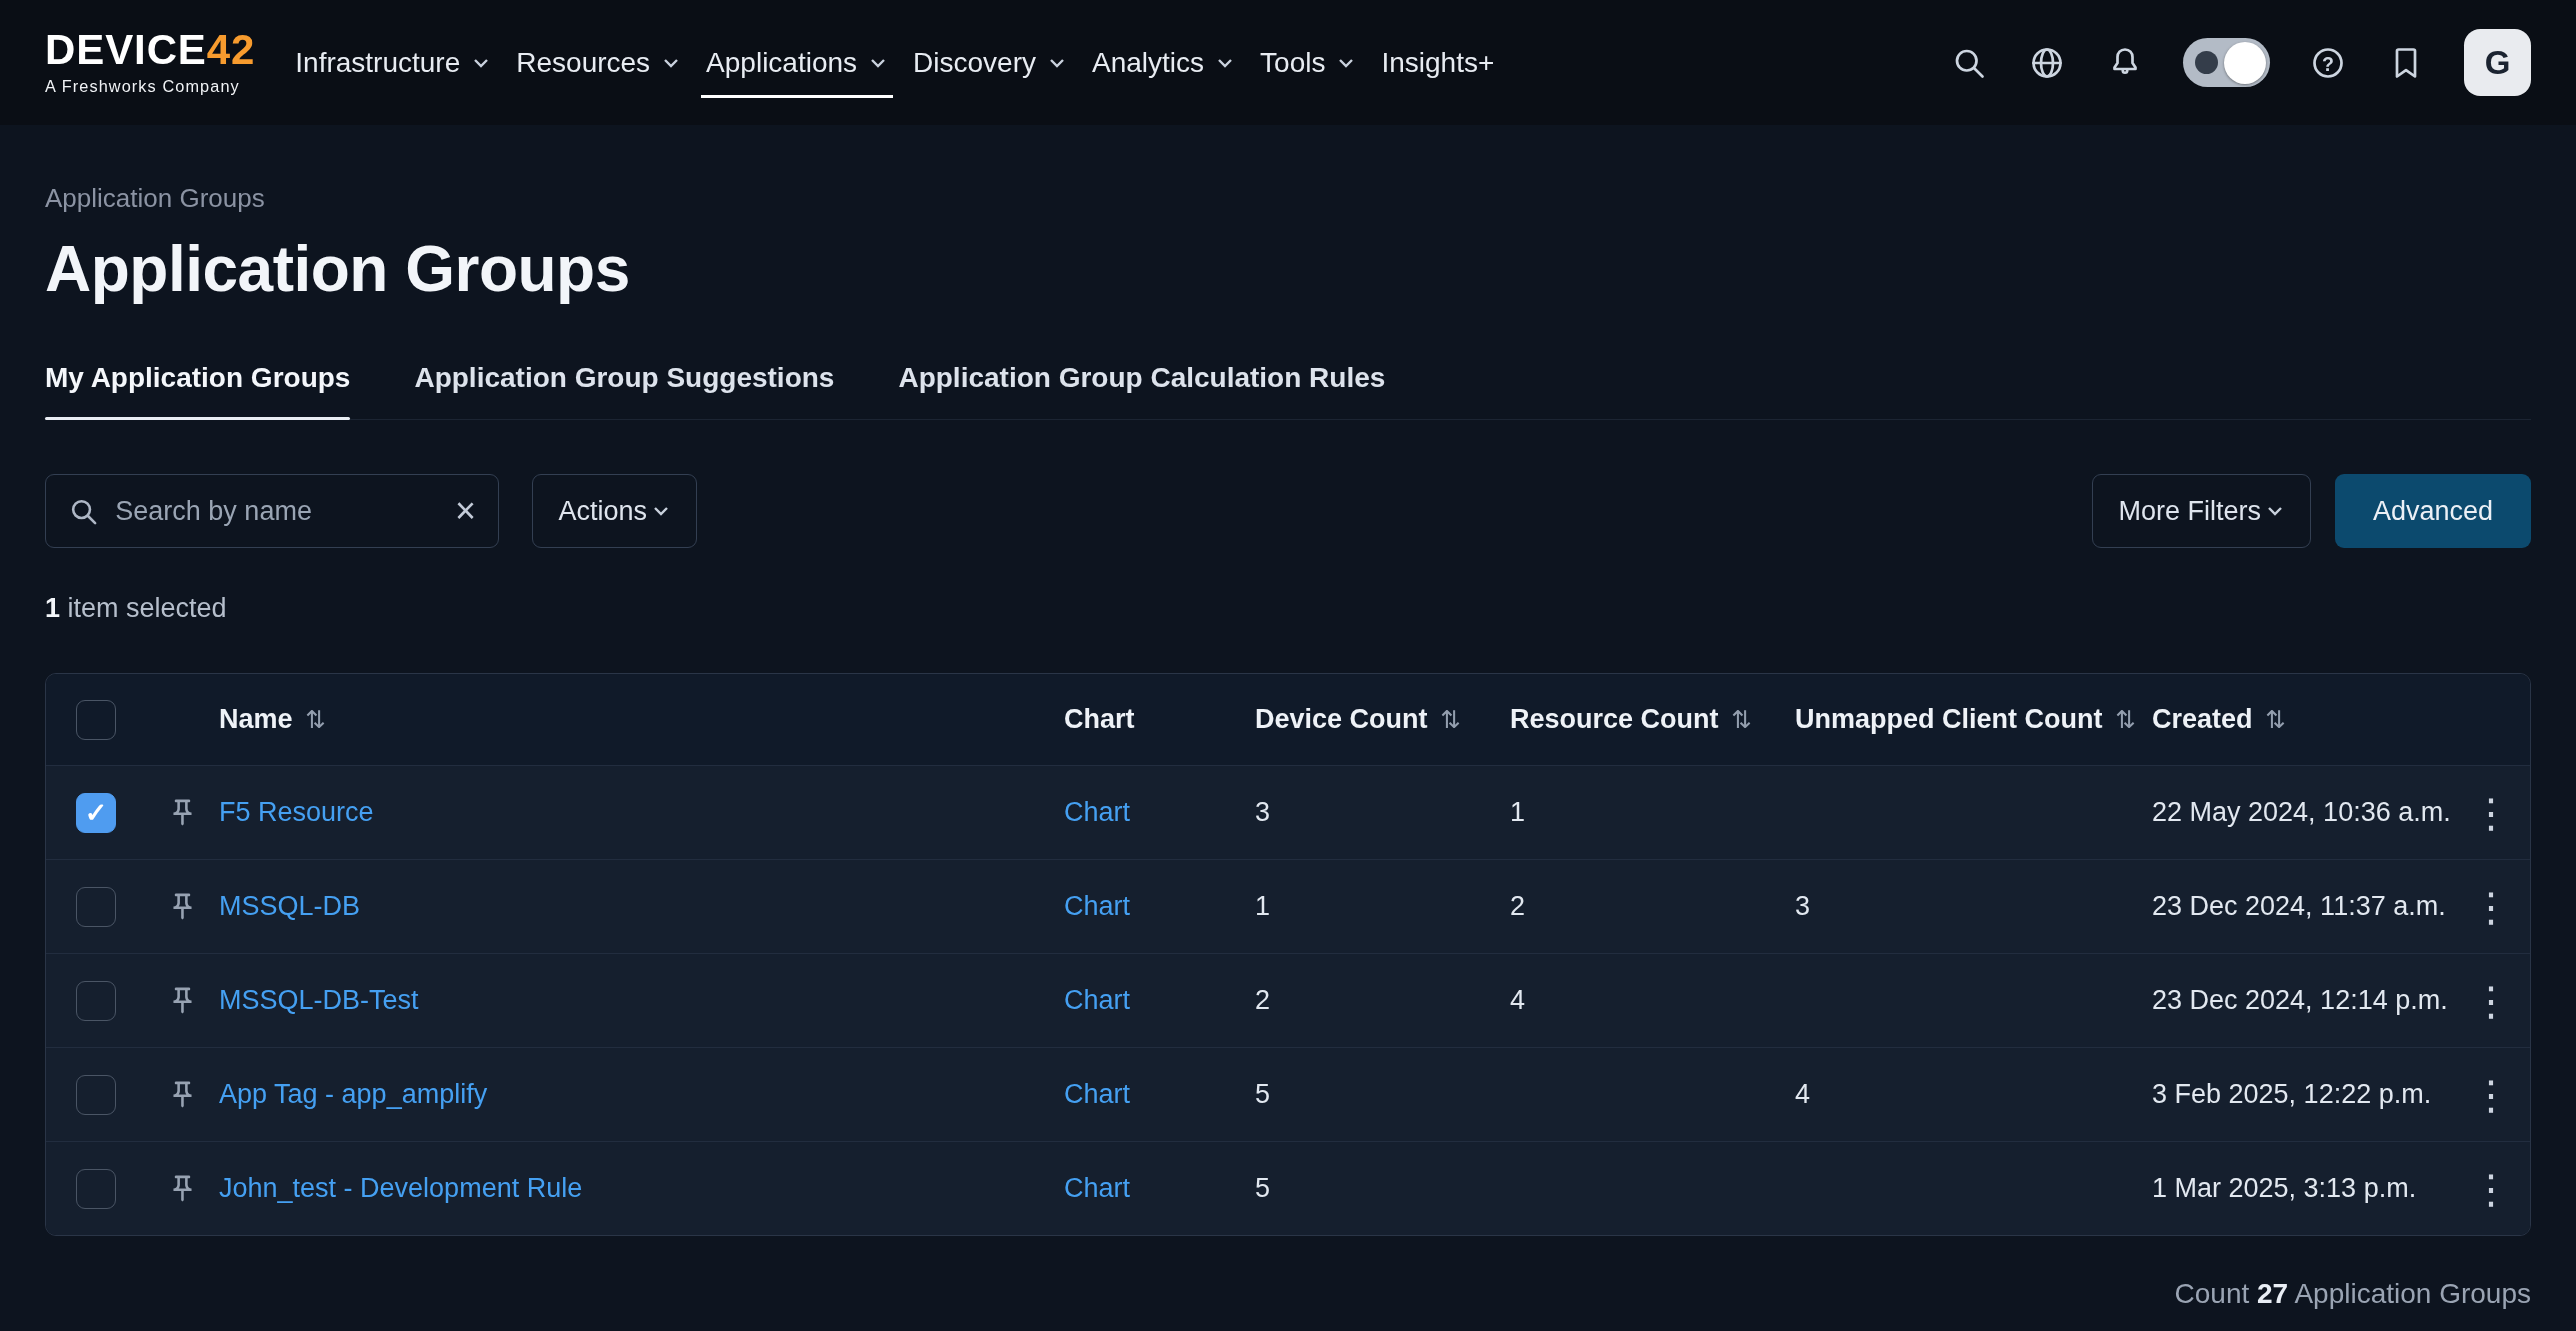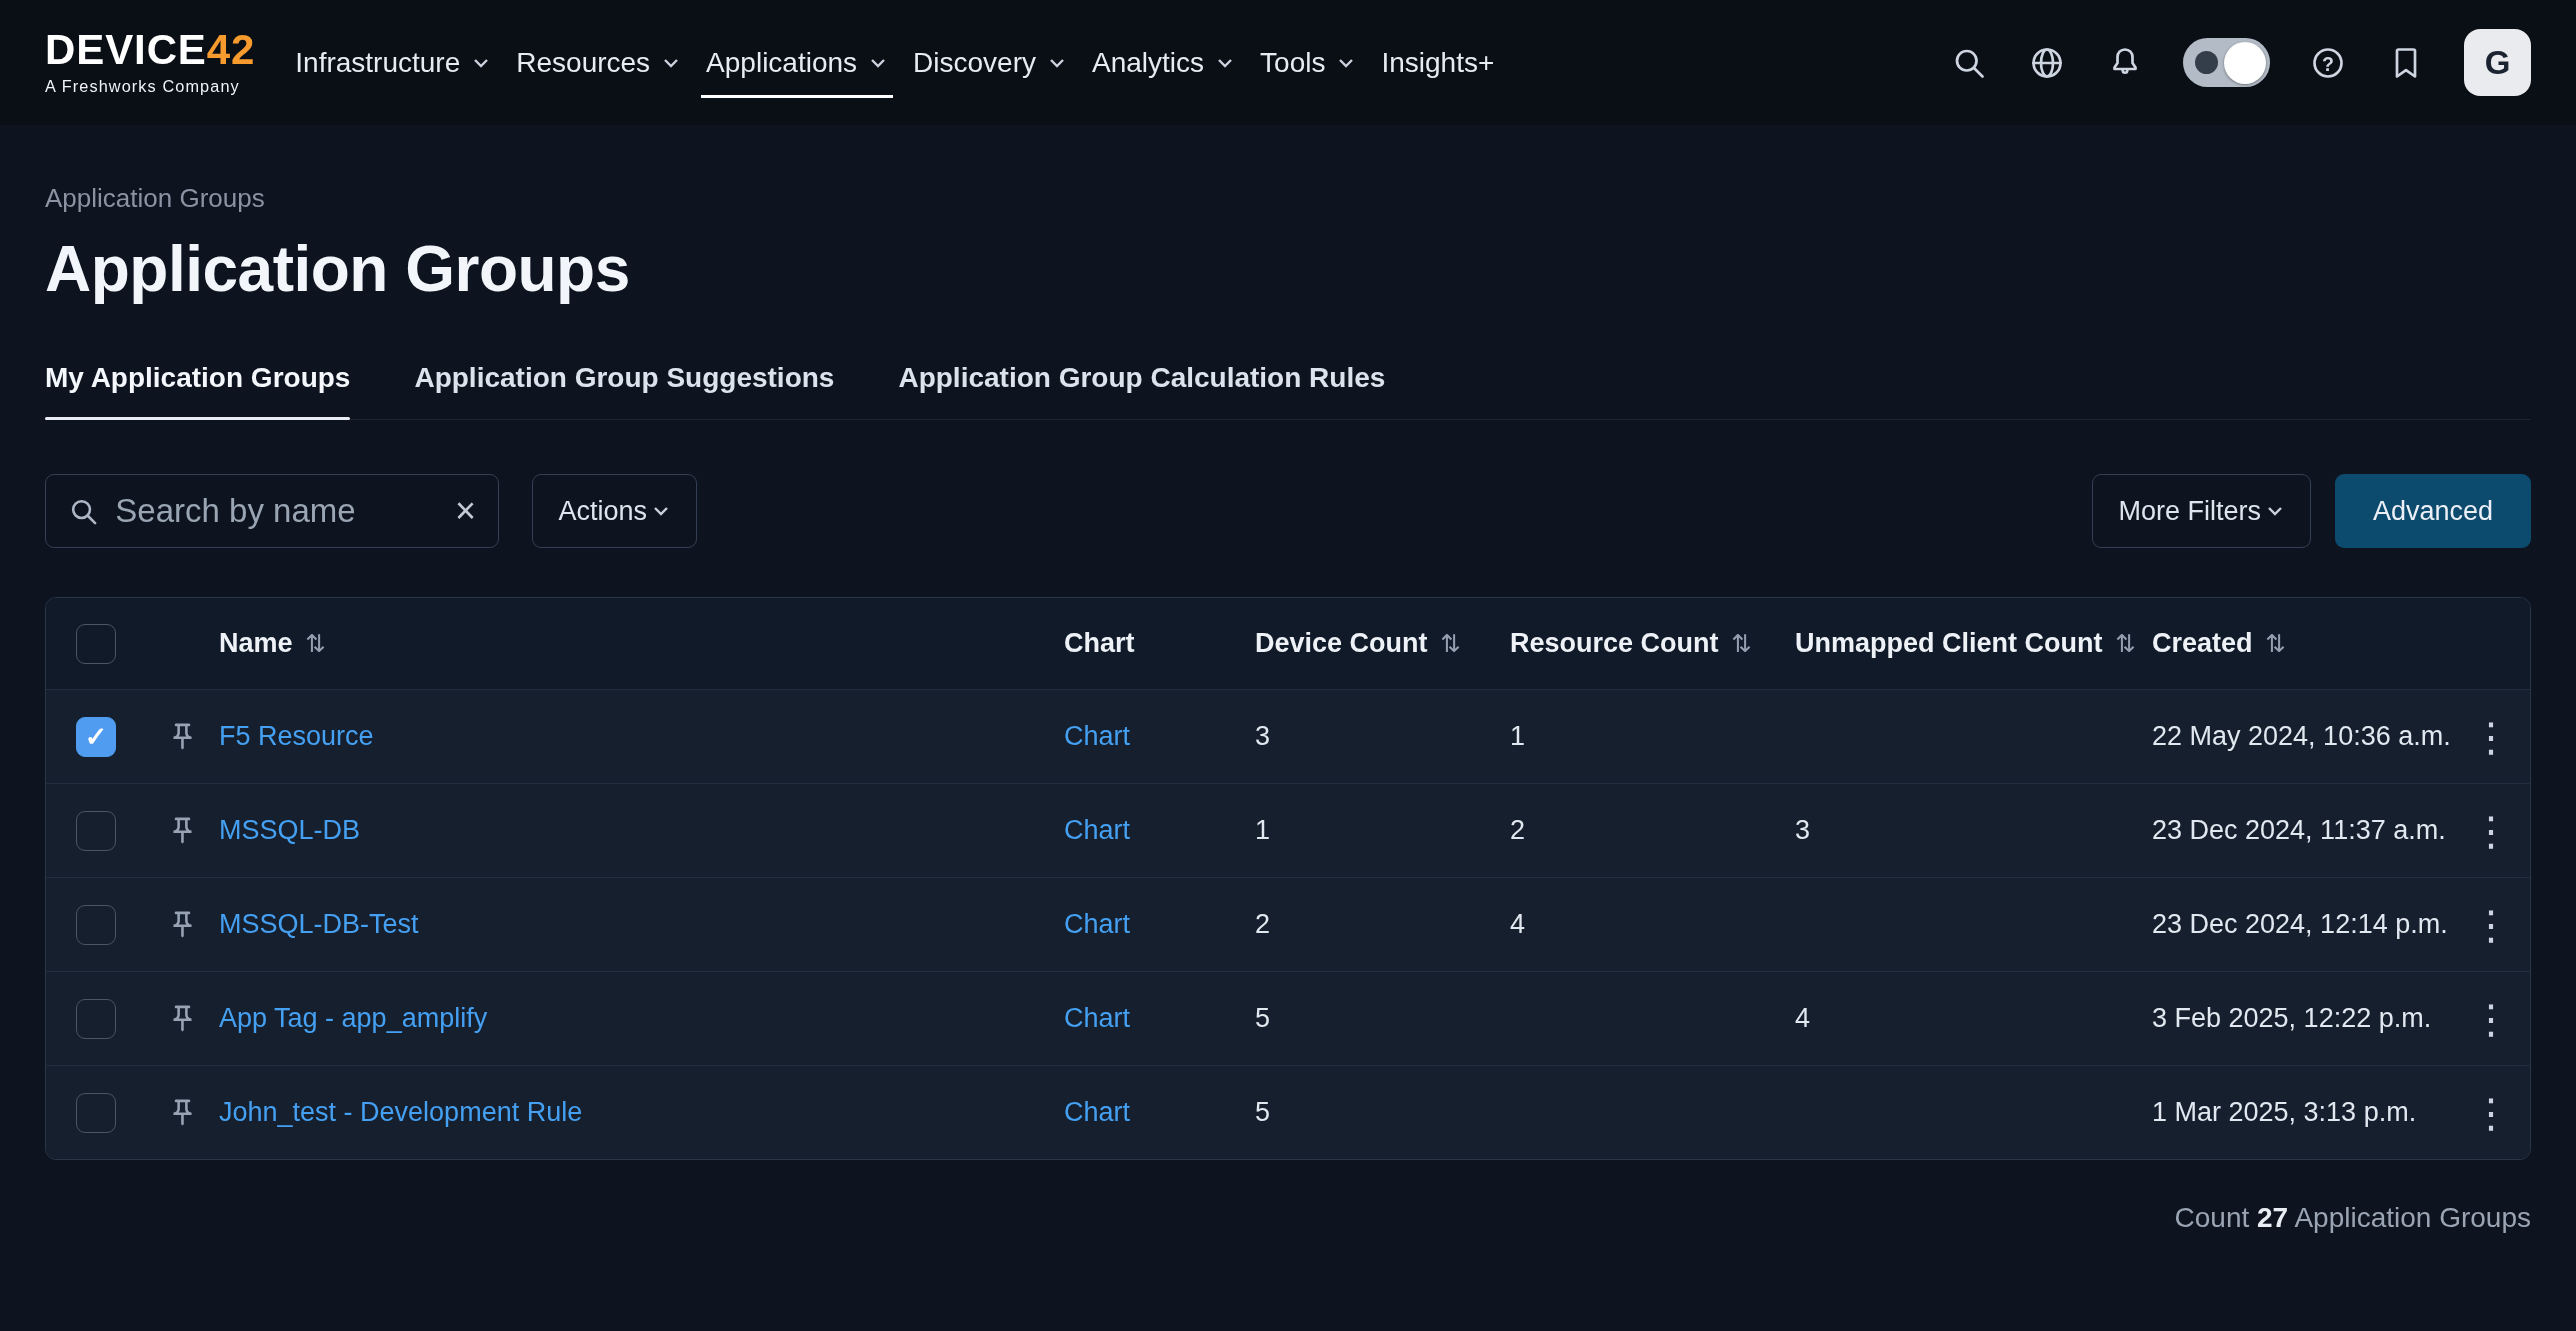--- a/index.html
+++ b/index.html
@@ -34,21 +34,21 @@
 
   .tabs { margin-top:56px; display:flex; gap:64px; border-bottom:0.9px solid #1c2533; }
   .tab { font-size:28px; font-weight:700; color:#dde3ec; padding-bottom:25.4px; position:relative; cursor:pointer; white-space:nowrap; }
   .tab.active { color:#f4f7fb; }
   .tab.active::after { content:""; position:absolute; left:0; right:0; bottom:-0.9px; height:3.6px; background:#e9edf3; border-radius:1.8px; }
 
   
   .filter-row { margin-top:54px; display:flex; align-items:center; gap:33px; }
   .search-box { width:454px; height:74px; border:0.9px solid #333f52; border-radius:9px; display:flex; align-items:center; padding:0 22px; gap:16.3px; }
   .search-box svg { width:31px; height:31px; stroke:#aeb7c5; stroke-width:2; fill:none; stroke-linecap:round; flex:none; }
-  .search-box input { flex:1; background:transparent; border:none; outline:none; color:#e6ebf2; font-size:33px; font-family:inherit; min-width:0; }
+  .search-box input { flex:1; background:transparent; border:none; outline:none; color:#e6ebf2; font-size:27px; font-family:inherit; min-width:0; }
   .search-box input::placeholder { color:#9aa5b4; }
   .clear-x { font-size:36px; color:#c3cbd8; cursor:pointer; line-height:1; }
 
   .btn { height:74px; border-radius:9px; display:flex; align-items:center; gap:4px; font-size:27px; cursor:pointer; white-space:nowrap; }
   .btn-outline { border:0.9px solid #333f52; background:transparent; color:#dfe5ee; padding:0 25.4px; }
   .btn-filled { background:#0c4a6e; color:#ecf0f6; padding:0 38px; }
   .gear-glyph { font-size:35px; color:#d3dae4; line-height:1; }
 
   .right-actions { margin-left:auto; display:flex; align-items:center; gap:23.6px; }
 
@@ -200,20 +200,21 @@
         <svg class="chev" viewBox="0 0 20 20">
             <polyline points="4,7 10,13 16,7"></polyline>
           </svg>
       </div>
       <div class="btn btn-filled">
         <span>Advanced</span>
       </div>
     </div>
   </div>
 
+  <div class="selected-line"><b>1</b><span> item selected</span></div>
 
   <div class="table">
 
     <div class="trow thead">
       <div class="cb-cell">
         <div class="checkbox"></div>
       </div>
       <div></div>
       <div><span>Name</span><span class="sort-glyph">⇅</span></div>
       <div><span>Chart</span></div>

